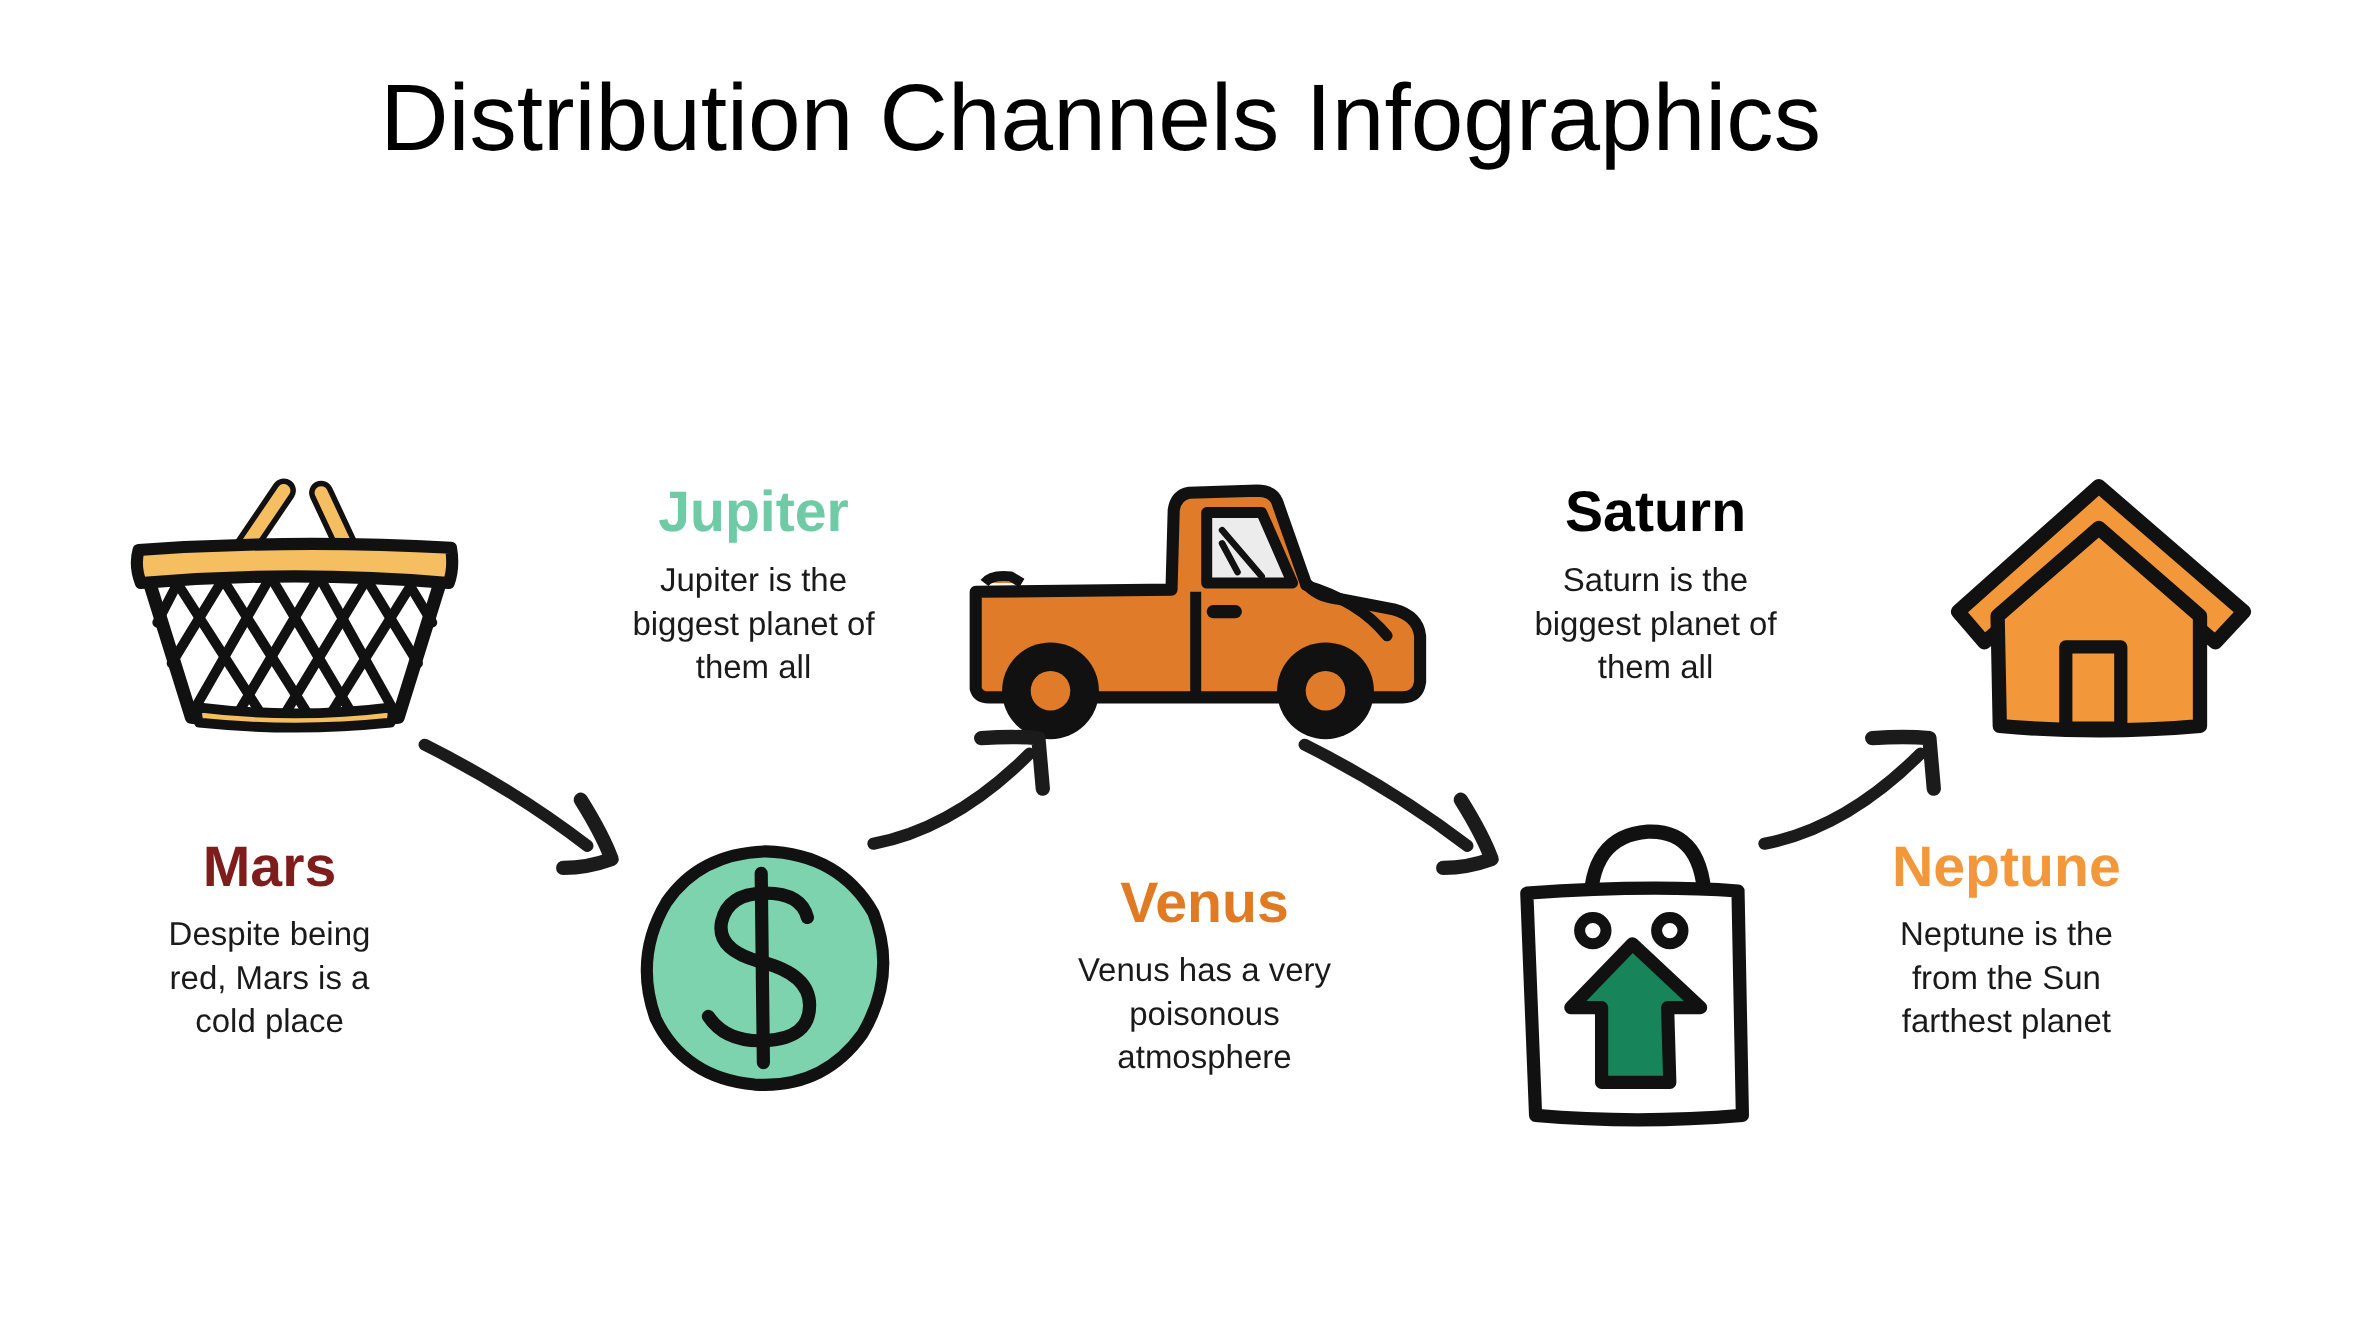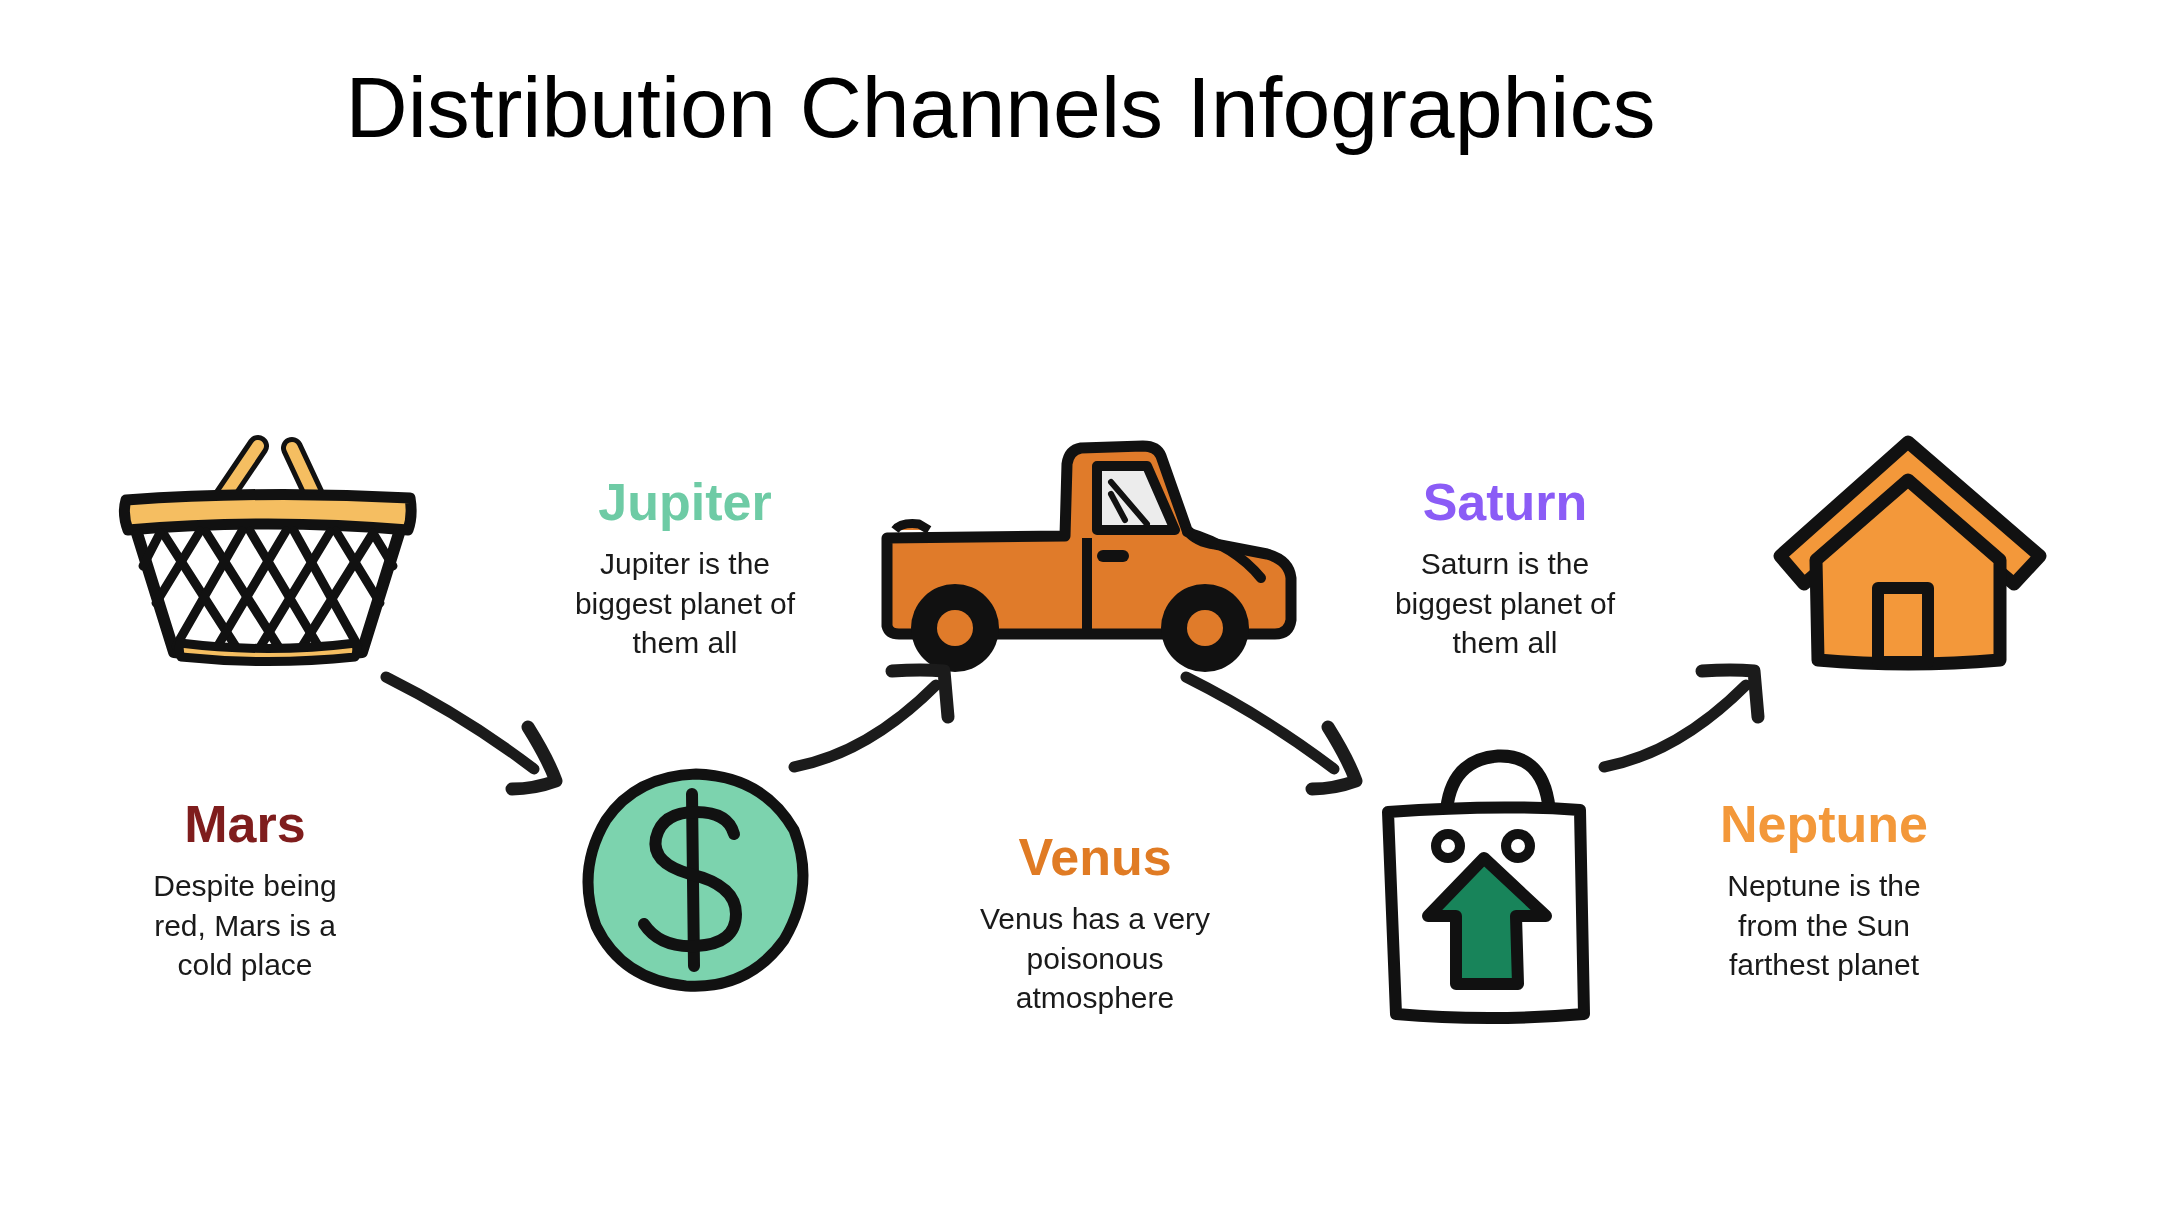--- a/index.html
+++ b/index.html
@@ -27,21 +27,20 @@
     color: #000000;
     letter-spacing: 0px;
     line-height: 1.15;
     white-space: nowrap;
   }
 
   
   .text-block {
     position: absolute;
     text-align: center;
-    margin-top: 36px;
   }
   .planet-name {
     font-size: 52px;
     font-weight: bold;
     line-height: 1.08;
     margin: 0 0 14px 0;
     white-space: nowrap;
   }
   .planet-desc {
     font-size: 30px;
@@ -224,21 +223,21 @@
 <div class="text-block" id="block-venus">
   <div class="planet-name" style="color: rgb(224, 123, 36);">Venus</div>
   <div class="planet-desc">
     <div>Venus has a very</div>
     <div>poisonous</div>
     <div>atmosphere</div>
   </div>
 </div>
 
 <div class="text-block" id="block-saturn">
-  <div class="planet-name" style="color: #8b5cf6;">Saturn</div>
+  <div class="planet-name" style="color: #000000;">Saturn</div>
   <div class="planet-desc">
     <div>Saturn is the</div>
     <div>biggest planet of</div>
     <div>them all</div>
   </div>
 </div>
 
 <div class="text-block" id="block-neptune">
   <div class="planet-name" style="color: rgb(243, 152, 58);">Neptune</div>
   <div class="planet-desc">

